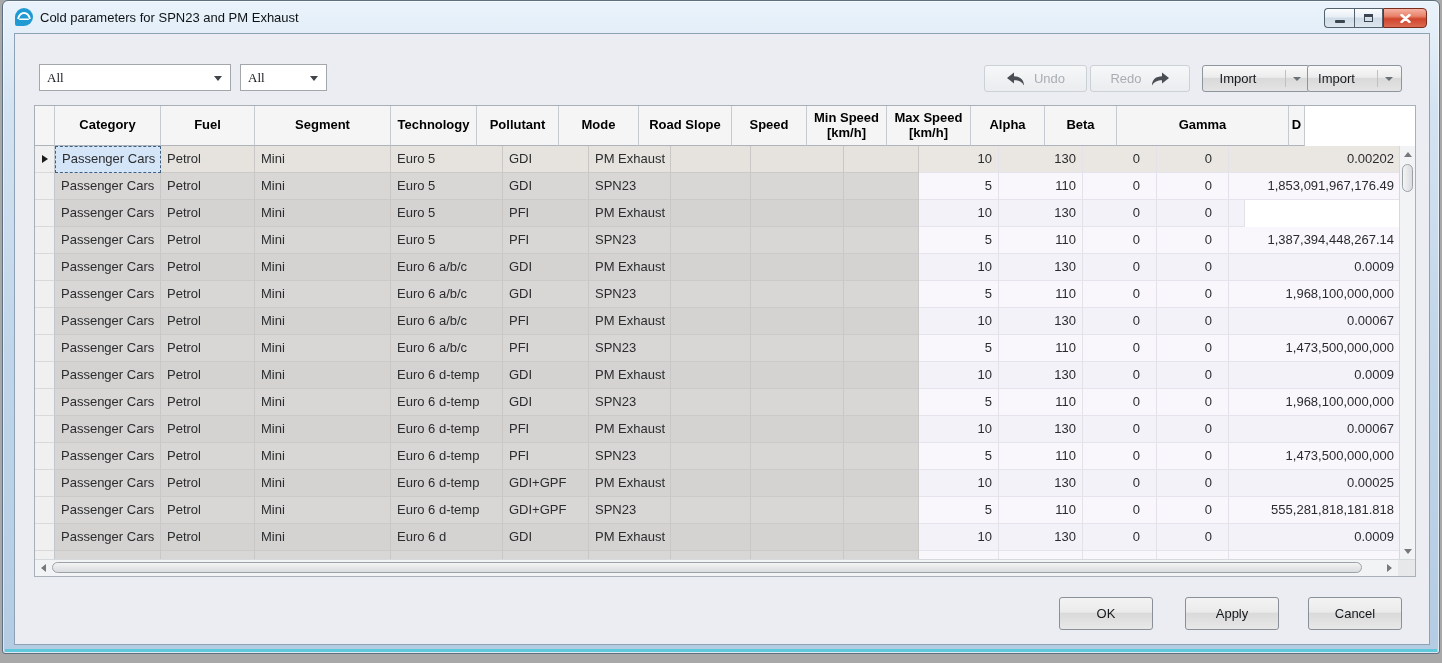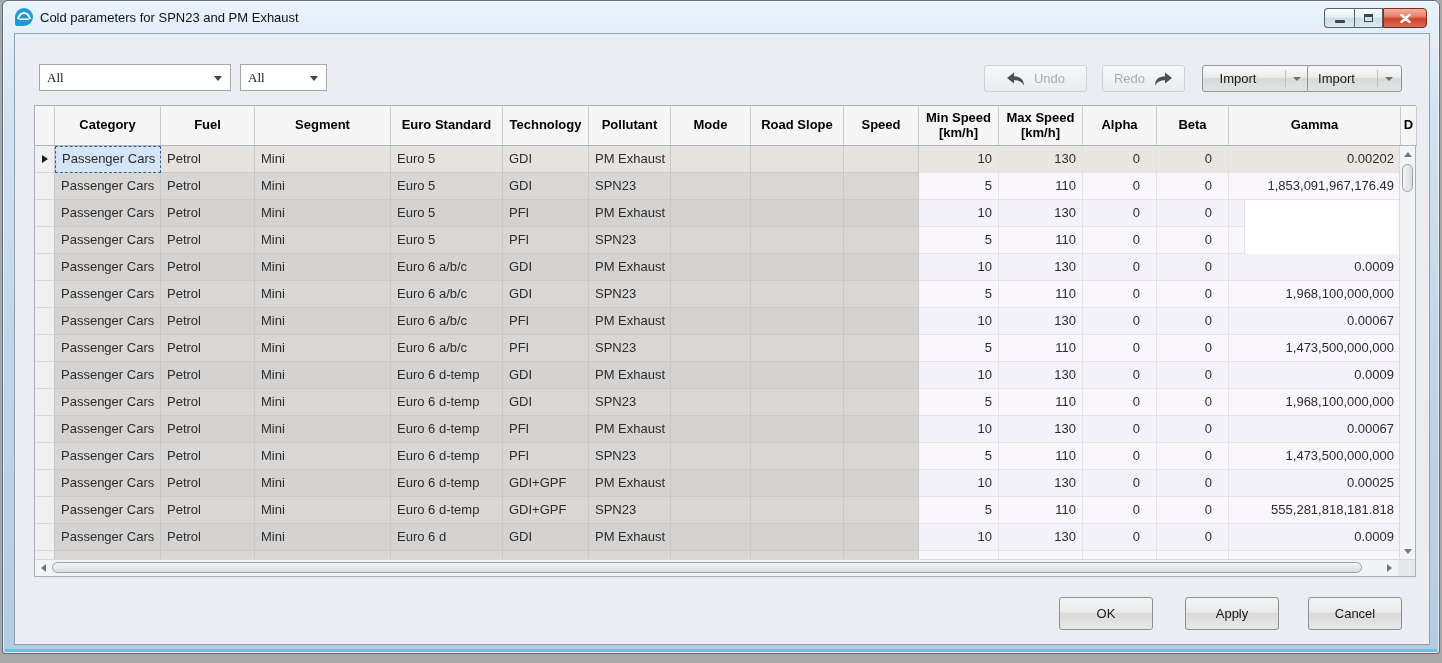--- a/index.html
+++ b/index.html
@@ -44,21 +44,21 @@
   .combo .lbl { position:absolute; left:7px; top:5px; font-size:13px; color:#15181c; }
   .combo .arr { position:absolute; right:8px; top:11px; width:0; height:0;
     border-left:4px solid transparent; border-right:4px solid transparent; border-top:5px solid #3f444a; }
   .combo1 { left:24px; width:192px; }
   .combo2 { left:225px; width:87px; }
   
   .tbtn { position:absolute; top:31px; height:27px; border-radius:3px; font-size:13px;
     display:flex; align-items:center; justify-content:center; gap:8px; }
   .undoredo { background:linear-gradient(#f6f7f8,#eaecef); border:1px solid #ccd1d6; color:#a9adb2; }
   .btn-undo { left:969px; width:103px; }
-  .btn-redo { left:1075px; width:83px;margin-left:12px; }
+  .btn-redo { left:1075px; width:100px; }
   .impexp { background:linear-gradient(#f9f9f9,#ececec 45%,#d9d9d9 50%,#e4e4e4);
     border:1px solid #8d959d; color:#15181c; gap:0; }
   .btn-import { left:1187px; width:108px; }
   .btn-export { left:1292px; width:95px; }
   .impexp .split { width:1px; height:17px; background:#bdc2c8; margin-left:12px; }
   .impexp .darr { width:0; height:0; margin:0 8px 0 7px;
     border-left:4px solid transparent; border-right:4px solid transparent; border-top:4px solid #6b7076; }
   
   .grid { position:absolute; left:19px; top:71px; width:1382px; height:472px;
     background:#fff; border:1px solid #aab0b8; }
@@ -166,21 +166,20 @@
       <span class="split"></span>
       <span class="darr"></span>
     </div>
 
     <div class="grid">
       <div class="ghead" id="grid-header">
           <div class="hcell" style="width: 20px;"></div>
           <div class="hcell" style="width: 106px;">Category</div>
           <div class="hcell" style="width: 94px;">Fuel</div>
           <div class="hcell" style="width: 136px;">Segment</div>
-          <div class="hcell" style="width: 112px;">Euro Standard</div>
           <div class="hcell" style="width: 86px;">Technology</div>
           <div class="hcell" style="width: 82px;">Pollutant</div>
           <div class="hcell" style="width: 80px;">Mode</div>
           <div class="hcell" style="width: 93px;">Road Slope</div>
           <div class="hcell" style="width: 75px;">Speed</div>
           <div class="hcell" style="width: 80px;">Min Speed [km/h]</div>
           <div class="hcell" style="width: 84px;">Max Speed [km/h]</div>
           <div class="hcell" style="width: 74px;">Alpha</div>
           <div class="hcell" style="width: 72px;">Beta</div>
           <div class="hcell" style="width: 172px;">Gamma</div>
@@ -250,20 +249,21 @@
             <div class="cell a-l z-g1" style="width: 112px;">Euro 5</div>
             <div class="cell a-l z-g1" style="width: 86px;">PFI</div>
             <div class="cell a-l z-g1" style="width: 82px;">SPN23</div>
             <div class="cell a-l z-g1" style="width: 80px;"></div>
             <div class="cell a-l z-g1" style="width: 93px;"></div>
             <div class="cell a-l z-g1" style="width: 75px;"></div>
             <div class="cell a-r z-l1" style="width: 80px;">5</div>
             <div class="cell a-r z-l1" style="width: 84px;">110</div>
             <div class="cell a-rp z-l1" style="width: 74px;">0</div>
             <div class="cell a-rp z-l1" style="width: 72px;">0</div>
+            <div class="cell a-r z-l1" style="width: 172px;">1,387,394,448,267.14</div>
             <div class="cell a-l z-l1" style="width: 16px;"></div>
           </div>
           <div class="grow">
             <div class="cell z-ind" style="width: 20px;"></div>
             <div class="cell a-l z-g0" style="width: 106px;">Passenger Cars</div>
             <div class="cell a-l z-g0" style="width: 94px;">Petrol</div>
             <div class="cell a-l z-g0" style="width: 136px;">Mini</div>
             <div class="cell a-l z-g0" style="width: 112px;">Euro 6 a/b/c</div>
             <div class="cell a-l z-g0" style="width: 86px;">GDI</div>
             <div class="cell a-l z-g0" style="width: 82px;">PM Exhaust</div>

